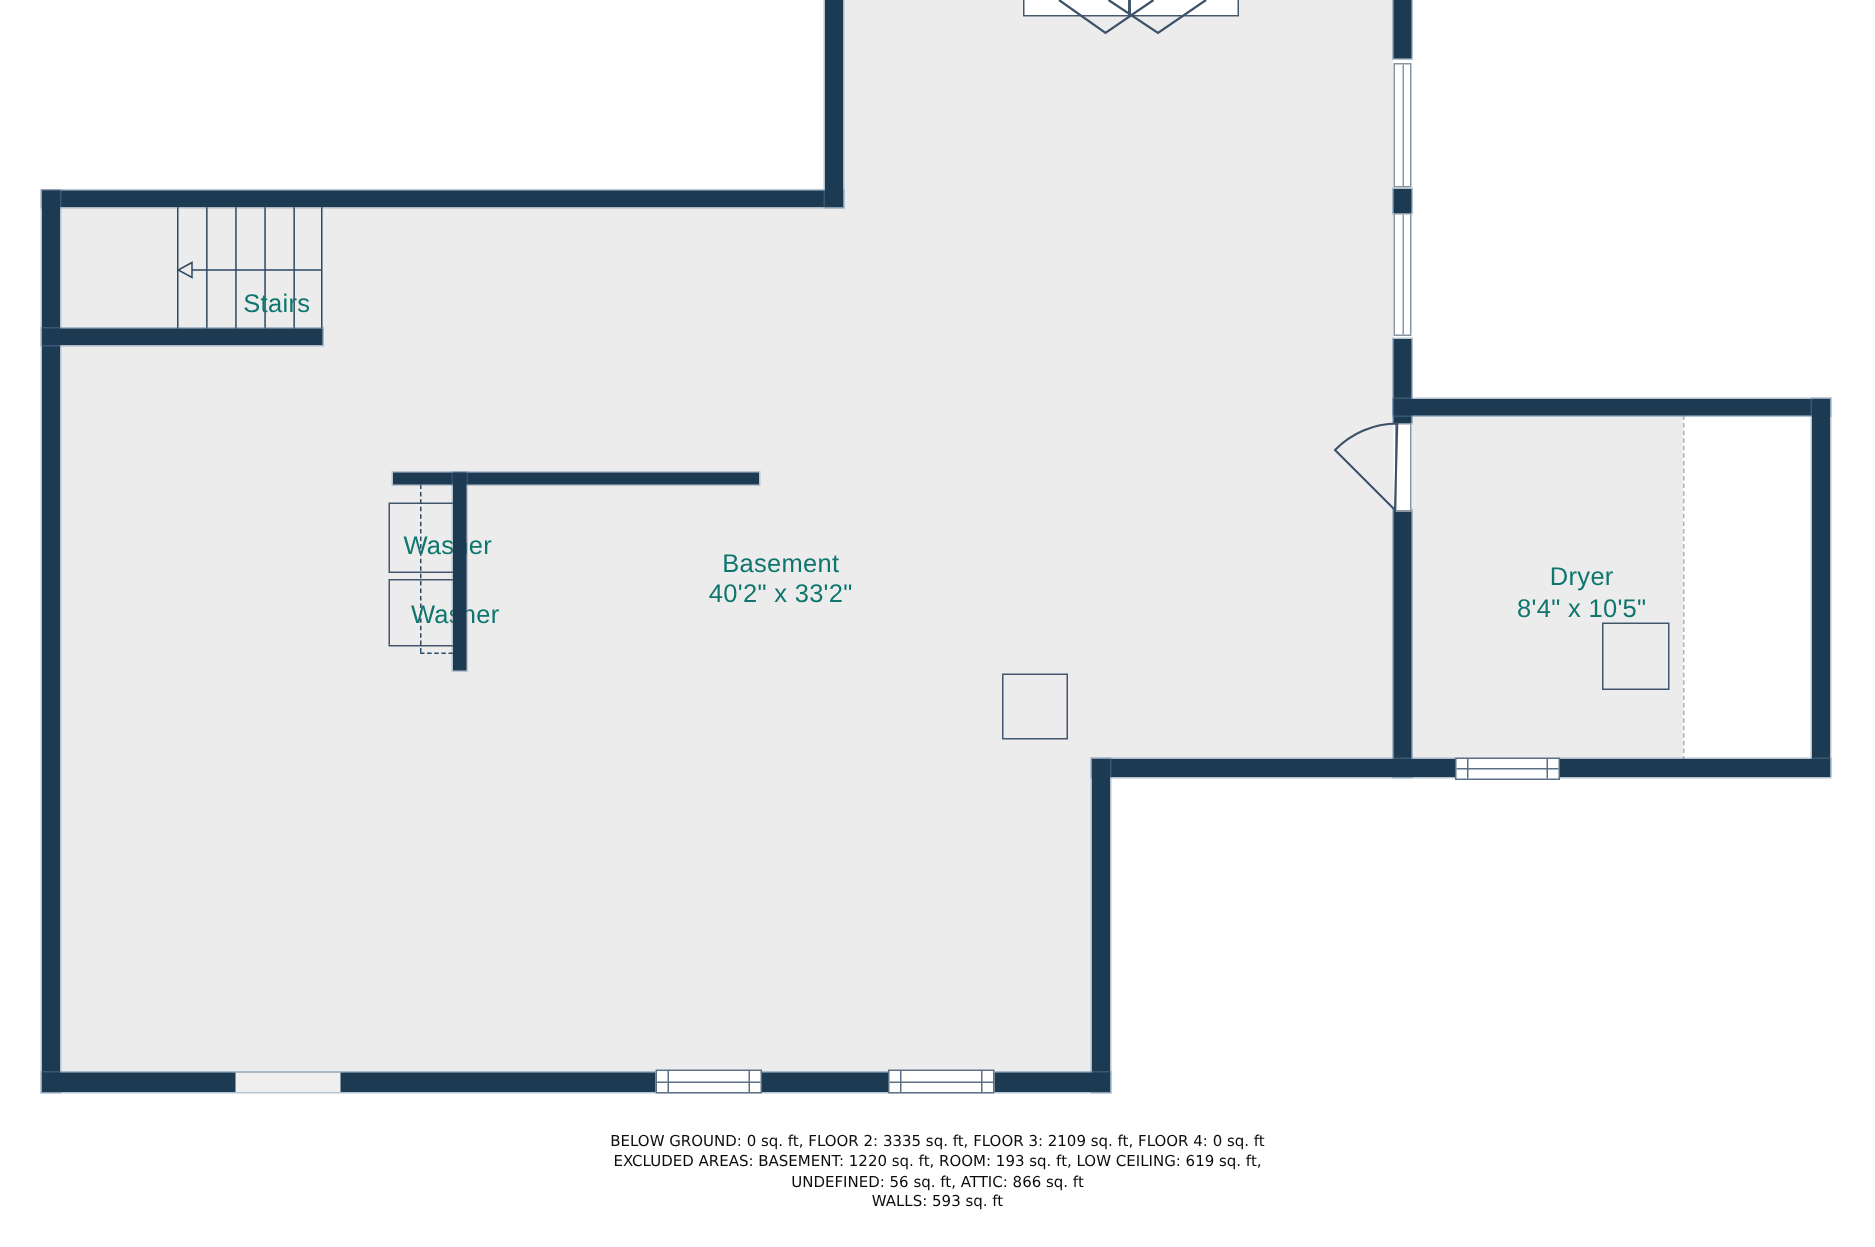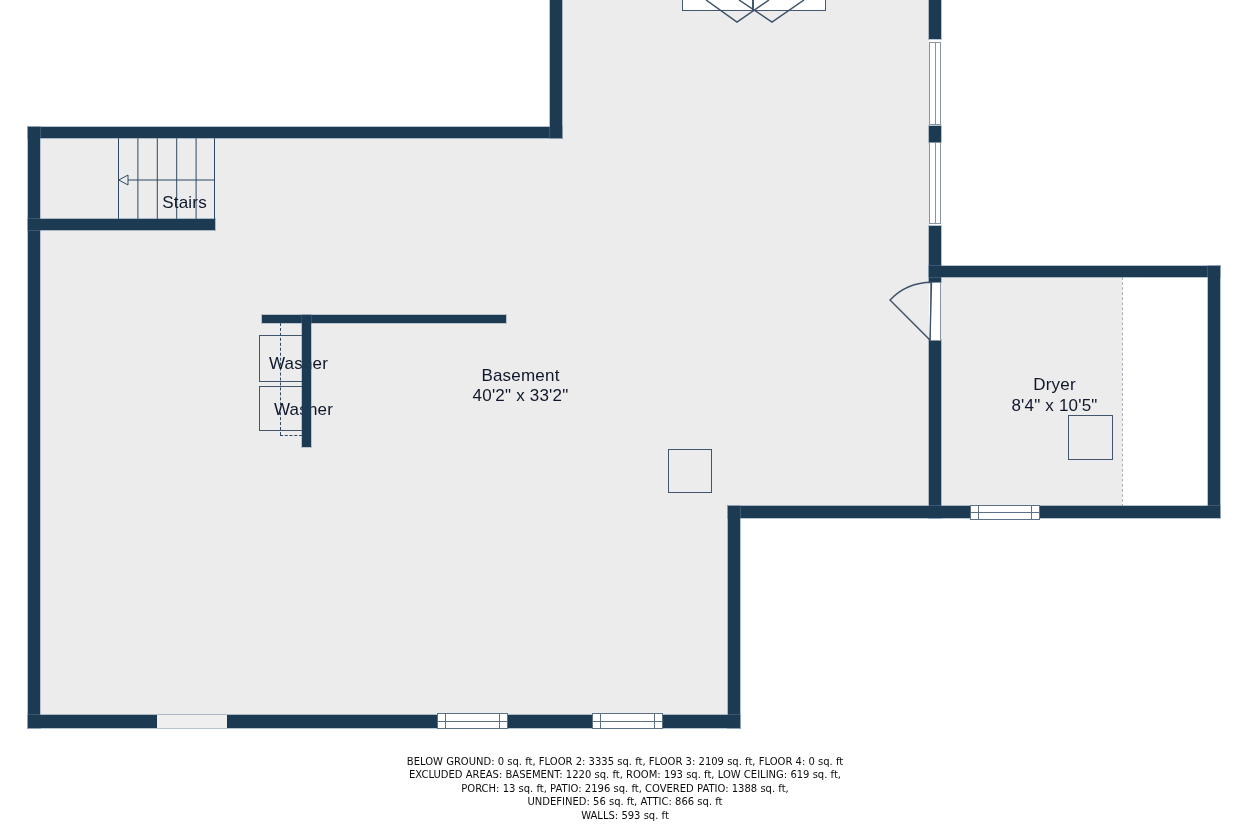--- a/index.html
+++ b/index.html
@@ -4,21 +4,21 @@
 <style>
   html,body{margin:0;padding:0;background:#ffffff;}
   .stage{position:relative;width:1250px;height:831px;background:#ffffff;overflow:hidden;
          font-family:"Liberation Sans",sans-serif;}
   .abs{position:absolute;}
   .floor{background:#ececed;z-index:0;}
   .lowceil{background:#ffffff;border-left:1px dashed #a9b1b9;z-index:1;}
   .wall{background:#1d3a53;z-index:4;box-shadow:0 0 0 1px rgba(94,124,153,.45);}
   .iwall{background:#1d3a53;z-index:4;box-shadow:0 0 0 1px rgba(94,124,153,.35);}
   .lbl{position:absolute;transform:translate(-50%,-50%);font-size:17px;font-weight:500;
-       color:#0f172a;white-space:nowrap;z-index:2;letter-spacing:.2px;padding-left:47px;}
+       color:#0f766e;white-space:nowrap;z-index:2;letter-spacing:.2px;padding-left:47px;}
   .box{position:absolute;border:1px solid #41566c;background:transparent;z-index:2;}
   .win-h{position:absolute;background:#ffffff;border:1px solid #5c7086;z-index:5;
          background-image:linear-gradient(#5c7086,#5c7086),linear-gradient(#5c7086,#5c7086),linear-gradient(#5c7086,#5c7086);
          background-size:100% 1px,1px 100%,1px 100%;
          background-position:0 50%,7px 0,calc(100% - 7px) 0;background-repeat:no-repeat;}
   .win-v{position:absolute;background:#ffffff;border:1px solid #8795a3;z-index:5;
          background-image:linear-gradient(#8795a3,#8795a3);
          background-size:1px 100%;background-position:50% 0;background-repeat:no-repeat;}
   .opening{position:absolute;background:#efefef;z-index:5;}
   .doorleaf{position:absolute;background:#ffffff;border:1px solid #8795a3;z-index:6;}
@@ -105,18 +105,17 @@
   <div class="lbl" style="left:275px;top:364px;">Washer</div>
   <div class="lbl" style="left:280px;top:410px;">Washer</div>
   <div class="lbl" style="left:497px;top:376px;">Basement</div>
   <div class="lbl" style="left:497px;top:396px;">40'2" x 33'2"</div>
   <div class="lbl" style="left:1031px;top:385px;">Dryer</div>
   <div class="lbl" style="left:1031px;top:406px;">8'4" x 10'5"</div>
 
   <div class="summary">
     <div>BELOW GROUND: 0 sq. ft, FLOOR 2: 3335 sq. ft, FLOOR 3: 2109 sq. ft, FLOOR 4: 0 sq. ft</div>
     <div>EXCLUDED AREAS: BASEMENT: 1220 sq. ft, ROOM: 193 sq. ft, LOW CEILING: 619 sq. ft,</div>
-    <div>PORCH: 13 sq. ft, PATIO: 2196 sq. ft, COVERED PATIO: 1388 sq. ft,</div>
     <div>UNDEFINED: 56 sq. ft, ATTIC: 866 sq. ft</div>
     <div>WALLS: 593 sq. ft</div>
   </div>
 
 </div>
 
 </body></html>

